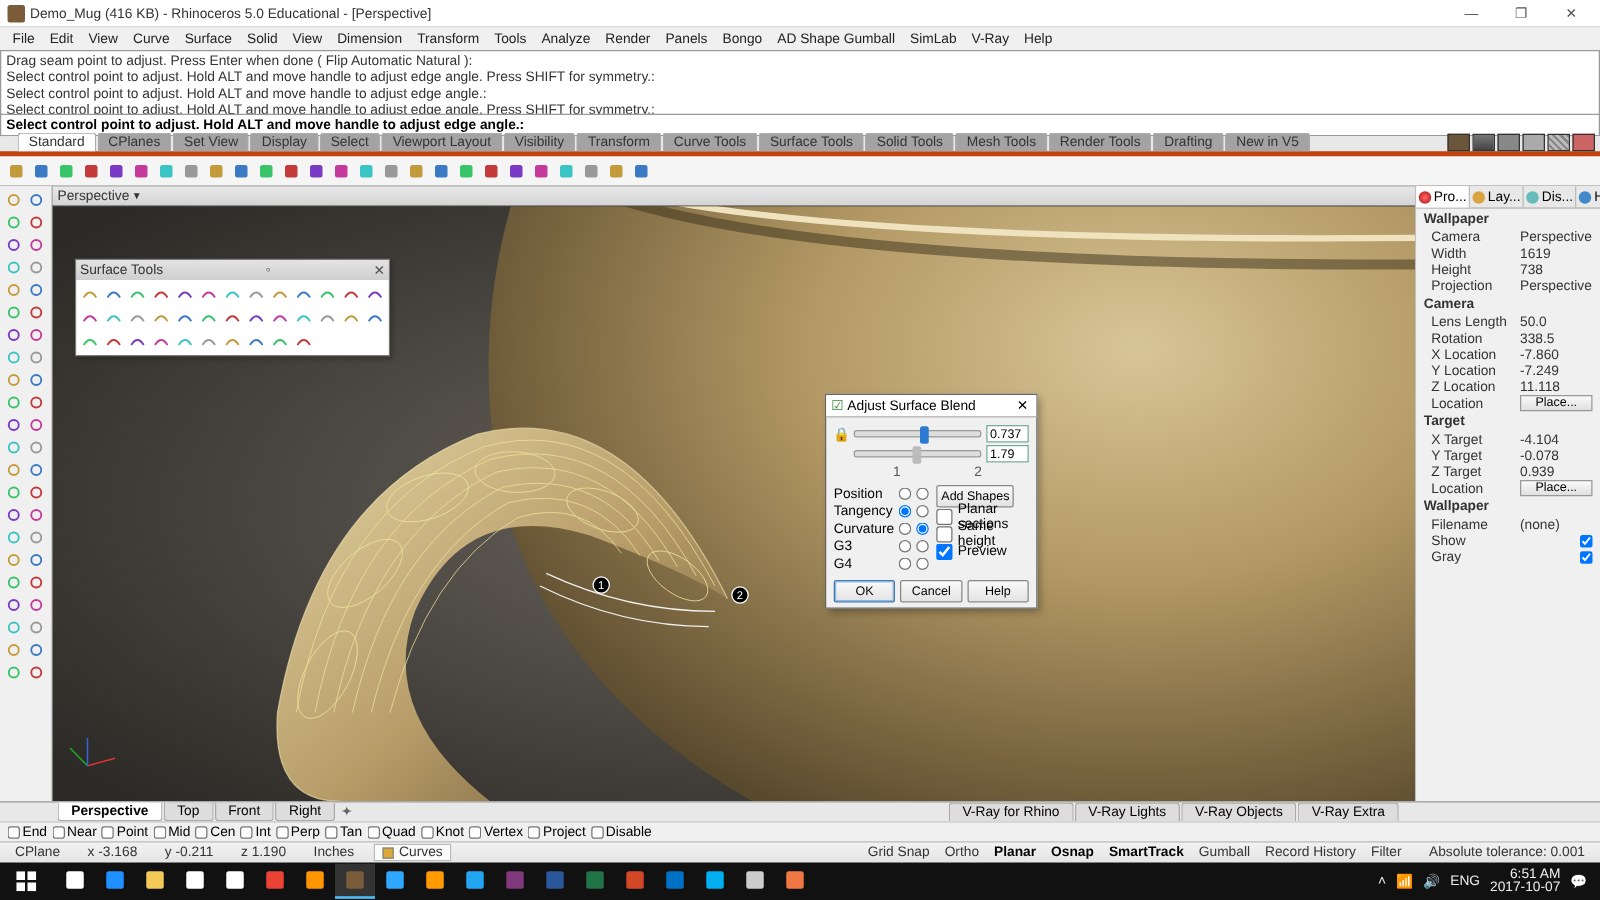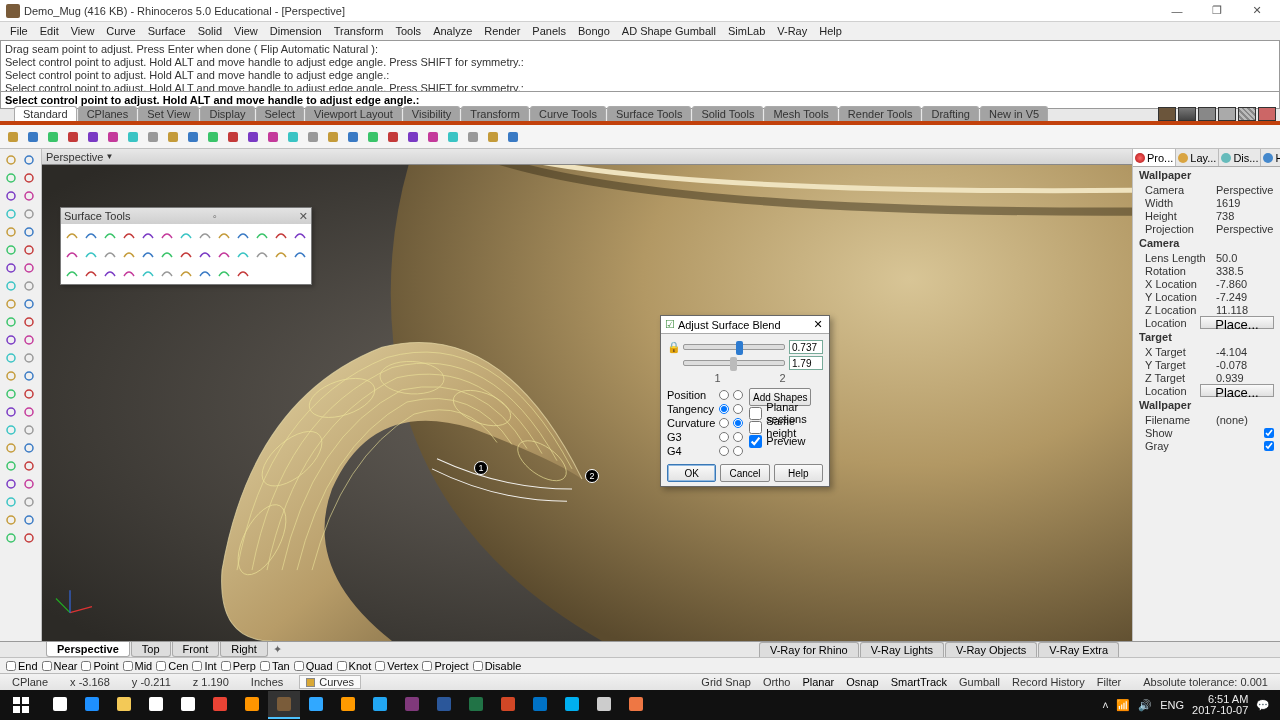--- a/index.html
+++ b/index.html
@@ -68,38 +68,38 @@
 .rightpanel { width: 148px; background: #f0f0f0; border-left: 1px solid #bfbfbf; display: flex; flex-direction: column; }
 .rightpanel .rtabs { height: 18px; display: flex; border-bottom: 1px solid #aaa; background: #e8e8e8; }
 .rightpanel .rtab { flex: 1; display: flex; align-items: center; justify-content: center; gap: 2px; border-right: 1px solid #bbb; font-size: 9px; padding: 1px 2px; }
 .rightpanel .rtab.active { background: #fff; }
 .rightpanel .rtab .ric { width: 10px; height: 10px; border-radius: 50%; }
 .rightpanel .proplist { flex: 1; overflow: auto; font-size: 10px; background: #f0f0f0; }
 .rightpanel .section { padding: 2px 6px; font-weight: bold; color: #333; }
 .rightpanel .prow { display: flex; align-items: center; padding: 0 6px; height: 13px; }
 .rightpanel .prow .plabel { flex: 1; color: #333; padding-left: 6px; }
 .rightpanel .prow .pval { width: 58px; color: #333; }
-.rightpanel .prow .pbtn { width: 74px; height: 13px; background: linear-gradient(#fafafa,#e0e0e0); border: 1px solid #999; font-size: 13px; }
+.rightpanel .prow .pbtn { width: 58px; height: 13px; background: linear-gradient(#fafafa,#e0e0e0); border: 1px solid #999; font-size: 10px; }
 .rightpanel .prow input[type=checkbox] { width: 10px; height: 10px; }
 
 .bottomtabs { height: 16px; background: #e8e8e8; display: flex; align-items: center; border-top: 1px solid #999; padding-left: 46px; position: relative; }
 .bottomtabs .vtab { padding: 1px 10px; background: #ddd; border: 1px solid #aaa; border-top: none; border-radius: 0 0 3px 3px; margin-right: 1px; }
 .bottomtabs .vtab.active { background: #fff; font-weight: bold; }
 .bottomtabs .plus { margin-left: 4px; color: #666; }
 .bottomtabs .vraytabs { position: absolute; right: 160px; display: flex; }
 .bottomtabs .vraytabs .vtab { border-radius: 3px 3px 0 0; border-top: 1px solid #aaa; border-bottom: none; }
 
 .filterbar { height: 16px; background: #f0f0f0; display: flex; align-items: center; padding: 0 6px; gap: 4px; border-top: 1px solid #c0c0c0; }
 .filterbar label { display: flex; align-items: center; gap: 2px; font-size: 10px; }
 .filterbar input[type=checkbox] { width: 10px; height: 10px; }
 
 .statusbar { height: 17px; background: linear-gradient(#f2f2f2,#e4e4e4); display: flex; align-items: center; padding: 0 6px; gap: 10px; border-top: 1px solid #bbb; font-size: 10px; color: #333; }
 .statusbar .cell { padding: 0 6px; }
 .statusbar .cell.boxed { border: 1px solid #bbb; background: #fafafa; }
-.statusbar .cell.on { font-weight: normal; color: #000; }
+.statusbar .cell.on { font-weight: bold; color: #000; }
 .statusbar .spacer { flex: 1; }
 
 .taskbar { height: 30px; background: #111; display: flex; align-items: center; padding: 0 4px; gap: 0; }
 .taskbar .start { width: 34px; height: 28px; display: flex; align-items: center; justify-content: center; }
 .taskbar .start svg { width: 16px; height: 16px; }
 .taskbar .search { flex: 0 0 210px; height: 28px; background: #2a2a2a; display: flex; align-items: center; padding: 0 8px; color: #bbb; gap: 8px; }
 .taskbar .search .ring { width: 16px; height: 16px; border: 2px solid #aaa; border-radius: 50%; }
 .taskbar .tbicons { flex: 1; display: flex; align-items: center; gap: 0; padding-left: 6px; }
 .taskbar .tskbtn { width: 32px; height: 28px; display: flex; align-items: center; justify-content: center; border-bottom: 2px solid transparent; }
 .taskbar .tskbtn.active { background: #333; border-bottom-color: #4cc2ff; }

